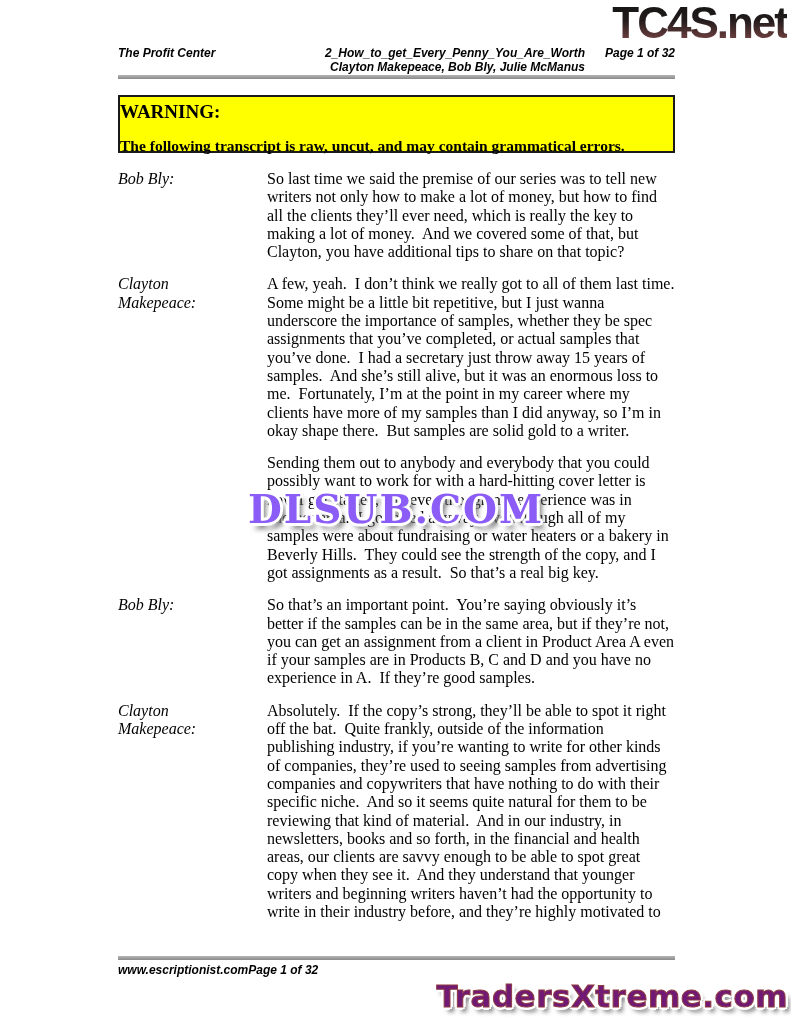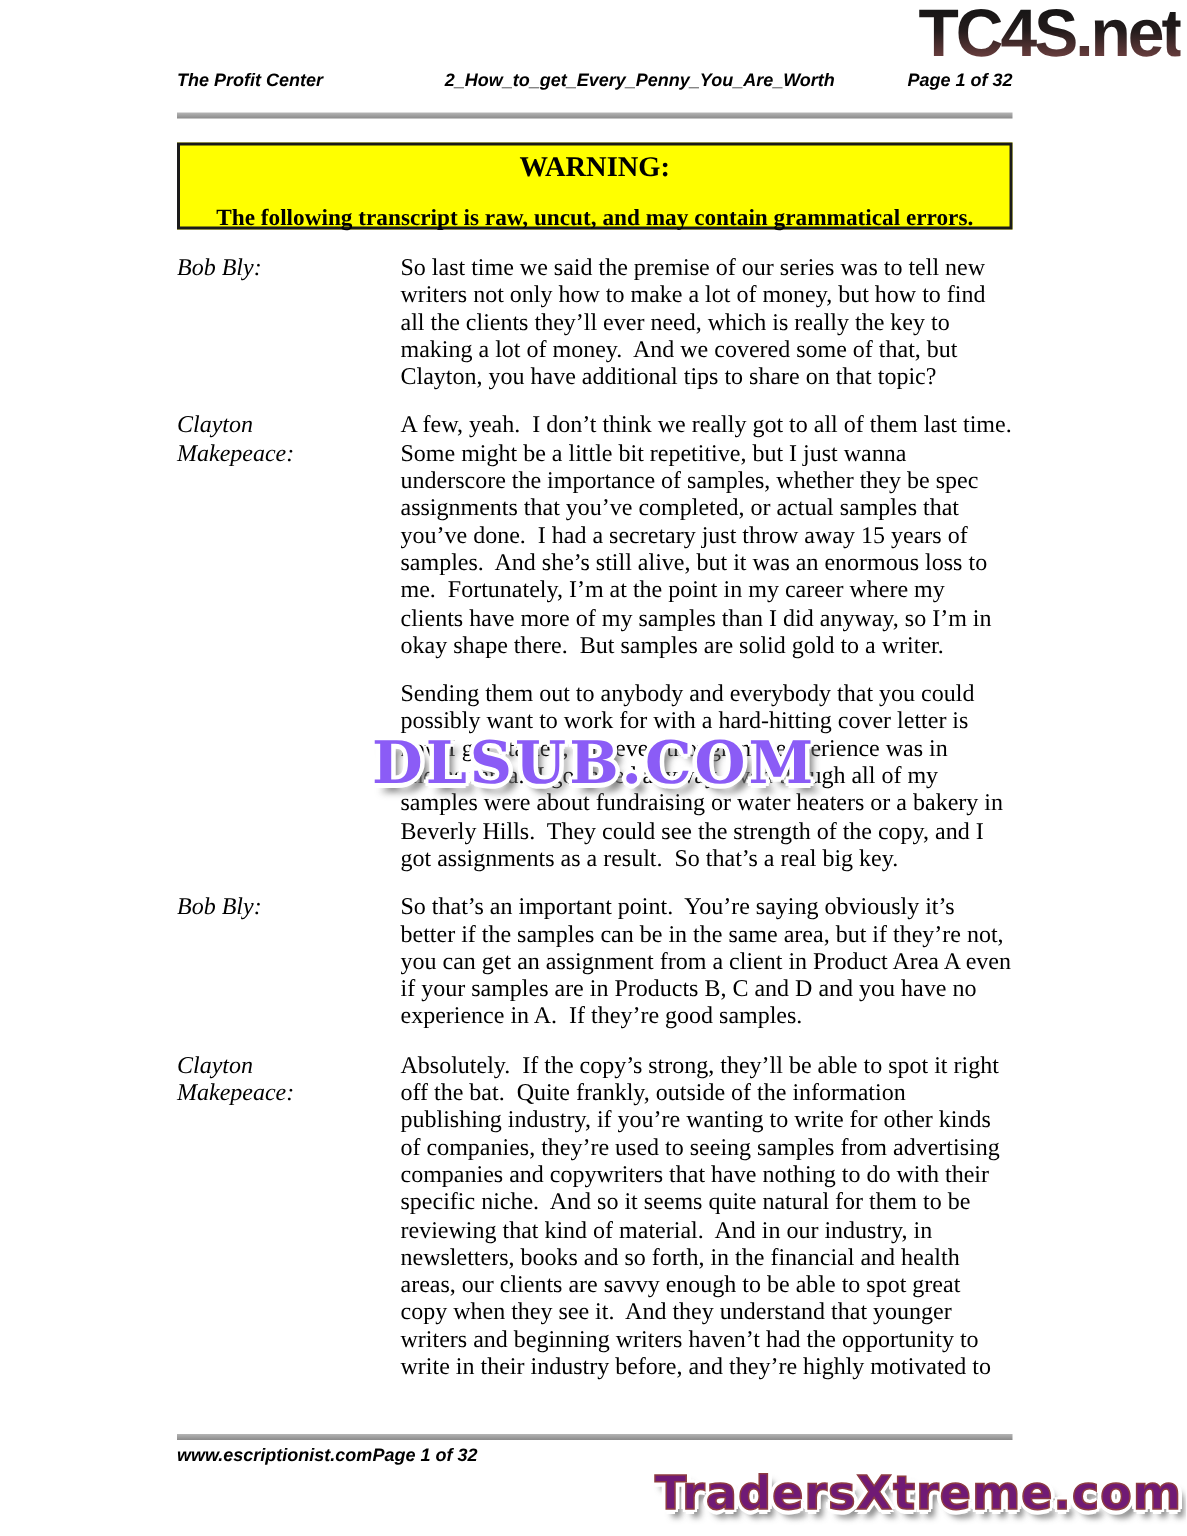--- a/index.html
+++ b/index.html
@@ -39,21 +39,21 @@
     top: 47px;
     width: 557px;
     display: flex;
     font-family: "Liberation Sans", sans-serif;
     font-weight: bold;
     font-style: italic;
     font-size: 12px;
     line-height: 13.5px;
   }
   .h-left  { width: 150px; }
-  .h-center{ flex: 1; text-align: center; }
+  .h-center{ flex: 1; text-align: right; }
   .h-right { width: 90px; text-align: right; }
 
   .rule {
     position: absolute;
     left: 118px;
     width: 557px;
     height: 4px;
     background: linear-gradient(to bottom, #b5b5b5, #8a8a8a);
   }
   .top-rule    { top: 75px; }
@@ -61,21 +61,20 @@
 
   
   .warning {
     position: absolute;
     left: 118px;
     top: 95px;
     width: 557px;
     height: 58px;
     background: #FFFF00;
     border: 2px solid #1a1a1a;
-    text-align: center;
     font-family: "Liberation Serif", serif;
   }
   .warning-title { font-size: 19px; font-weight: bold; margin-top: 4px; }
   .warning-msg   { font-size: 15.5px; font-weight: bold; margin-top: 14px; }
 
   
   .transcript {
     position: absolute;
     left: 118px;
     top: 170px;
@@ -137,20 +136,21 @@
 <body>
 
 <div class="page">
 
   <div class="tc4s">TC4S.net</div>
 
   <div class="header">
     <div class="h-left">The Profit Center</div>
     <div class="h-center">
       <div>2_How_to_get_Every_Penny_You_Are_Worth</div>
+      <div>Clayton Makepeace, Bob Bly, Julie McManus</div>
     </div>
     <div class="h-right">Page 1 of 32</div>
   </div>
 
   <div class="rule top-rule"></div>
 
   <div class="warning">
     <div class="warning-title">WARNING:</div>
     <div class="warning-msg">The following transcript is raw, uncut, and may contain grammatical errors.</div>
   </div>

